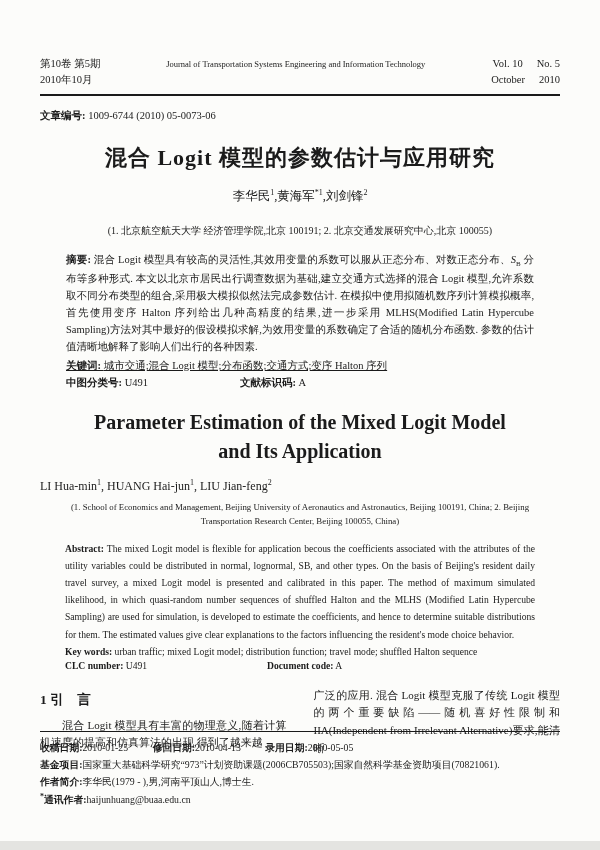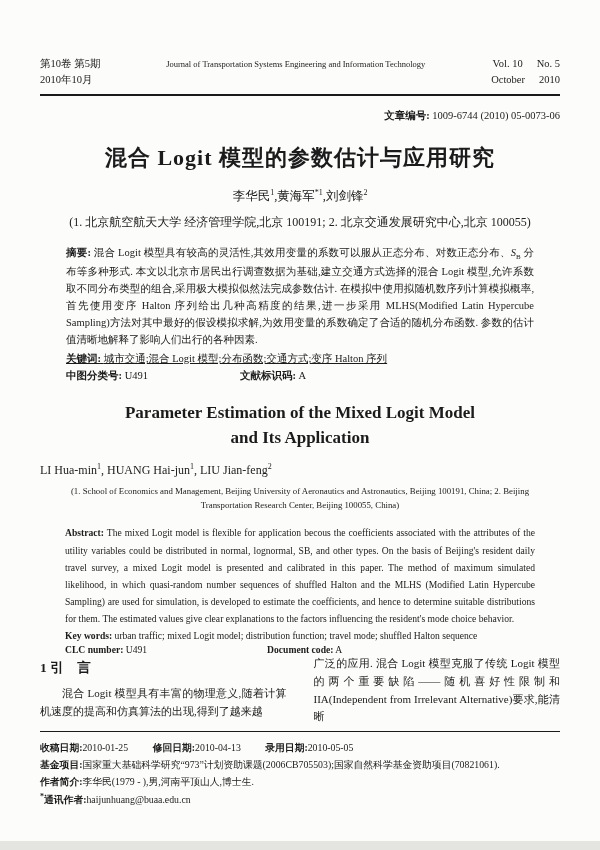--- a/index.html
+++ b/index.html
@@ -20,68 +20,68 @@
     padding-bottom:6px;
   }
   .jh-left{font-size:10.5px;line-height:1.5;white-space:nowrap;}
   .jh-center{text-align:center;flex:1;padding:0 8px;}
   .jh-cn{font-weight:bold;font-size:13px;letter-spacing:2px;}
   .jh-en{font-size:8.5px;margin-top:3px;}
   .jh-right{font-size:10.5px;line-height:1.5;text-align:left;white-space:nowrap;}
   .jh-right .row{display:flex;gap:14px;justify-content:flex-end;}
 
   
-  .artnum{margin-top:13px;font-size:10.5px;text-align:right;}
+  .artnum{margin-top:13px;font-size:10.5px;}
   .artnum .lbl{font-weight:bold;}
 
   
   .title-cn{
     margin-top:20px;text-align:center;
     font-size:22px;font-weight:bold;letter-spacing:1px;
   }
   .authors-cn{margin-top:15px;text-align:center;font-size:12.5px;}
   .authors-cn sup{font-size:8px;}
-  .affil-cn{margin-top:9px;text-align:center;font-size:12px;color:#222;}
+  .affil-cn{margin-top:19px;text-align:center;font-size:10px;color:#222;}
 
   
   .abs-cn{
     width:468px;margin:13px auto 0;
     font-size:10.5px;line-height:1.62;text-align:justify;
   }
   .abs-cn .lbl,.kw .lbl,.clc .lbl{font-weight:bold;}
   .abs-cn sub{font-size:7px;}
   .kw{width:468px;margin:2px auto 0;font-size:10.5px;line-height:1.62;text-decoration:underline;}
   .clc{width:468px;margin:2px auto 0;font-size:10.5px;display:flex;}
   .clc .pair2{margin-left:92px;}
 
   
   .title-en{
     margin-top:18px;text-align:center;
-    font-size:17px;font-weight:bold;line-height:1.45;
+    font-size:20px;font-weight:bold;line-height:1.45;
   }
   .authors-en{margin-top:12px;text-align:left;font-size:12px;}
   .authors-en sup{font-size:8px;}
   .affil-en{
     margin-top:6px;text-align:center;font-size:8.8px;line-height:1.6;color:#222;
     width:500px;margin-left:auto;margin-right:auto;
   }
 
   
   .abs-en{
     width:470px;margin:12px auto 0;
     font-size:9.6px;line-height:1.78;text-align:justify;
   }
   .abs-en .lbl,.kw-en .lbl,.clc-en .lbl{font-weight:bold;}
   .kw-en{width:470px;margin:0 auto;font-size:9.6px;line-height:1.78;}
   .clc-en{width:470px;margin:0 auto;font-size:9.6px;display:flex;}
   .clc-en .pair2{margin-left:120px;}
 
   
   .intro{
-    display:flex;gap:27px;
+    margin-top:16px;display:flex;gap:27px;
   }
   .col{width:250px;font-size:11px;line-height:1.62;text-align:justify;}
   .sec-head{font-size:13.5px;font-weight:bold;margin:2px 0 6px;}
   .col p{margin:0;text-indent:2em;}
   .col.right p{text-indent:0;}
 
   
   .footnotes{
     position:absolute;left:40px;right:40px;top:731px;
     border-top:1.5px solid #1a1a1a;

